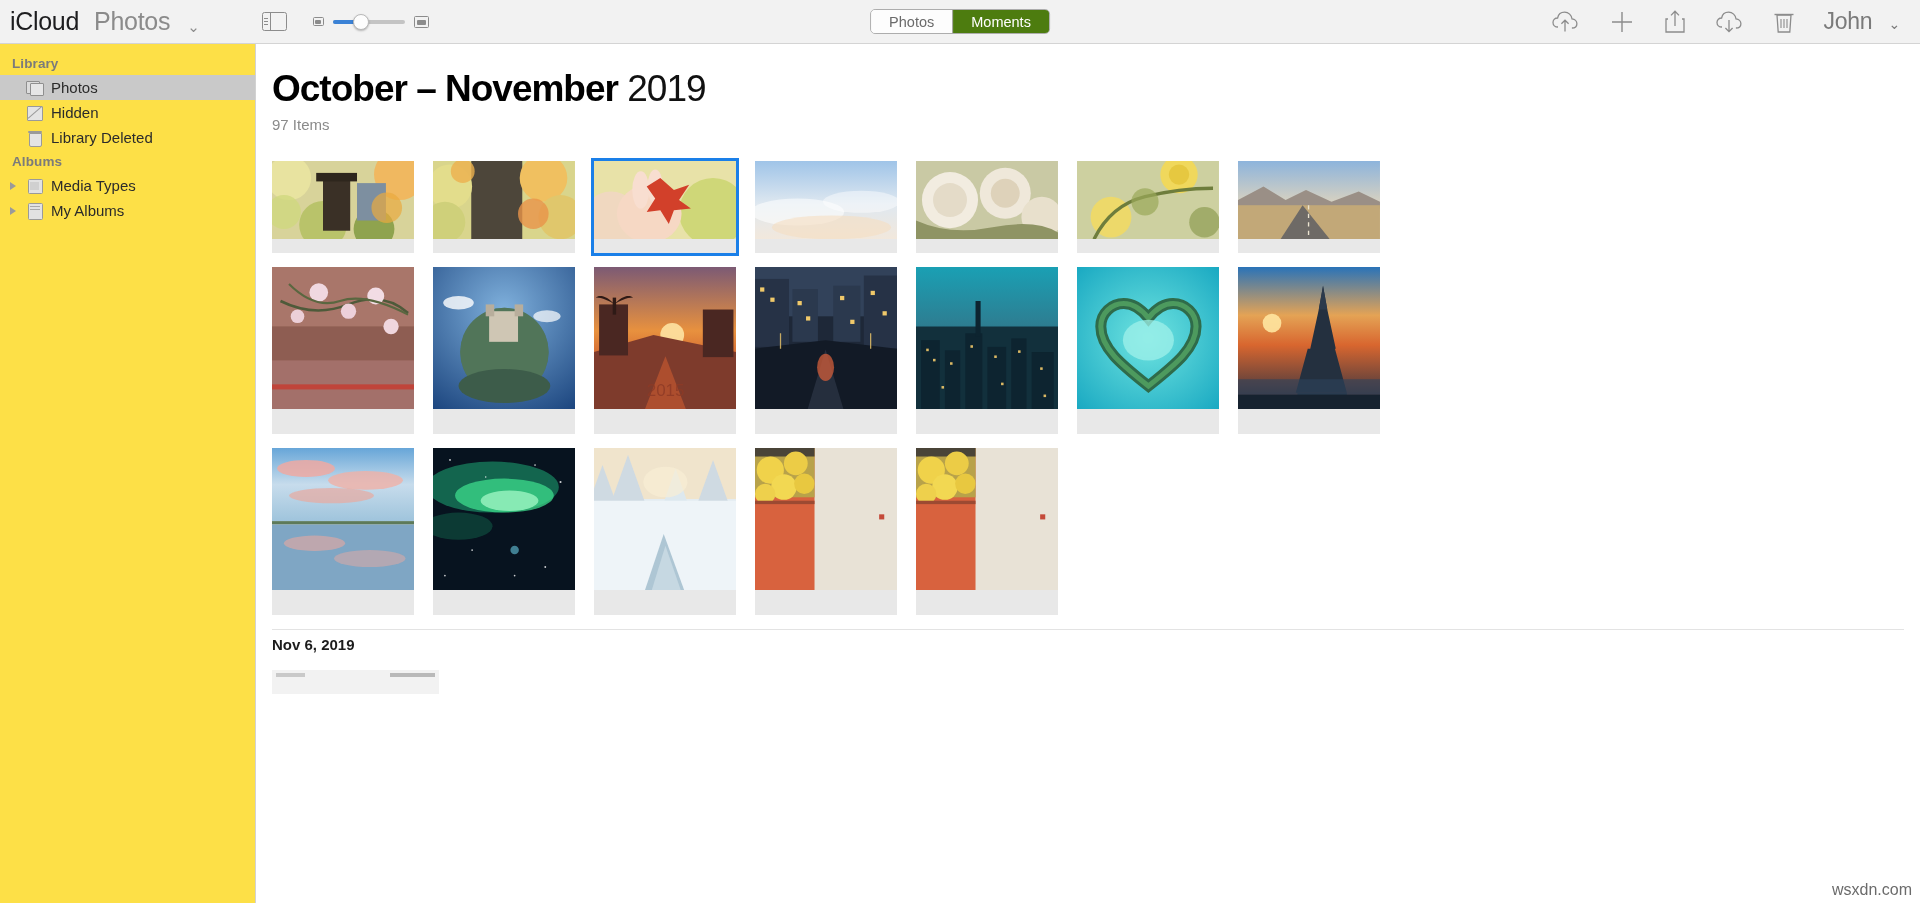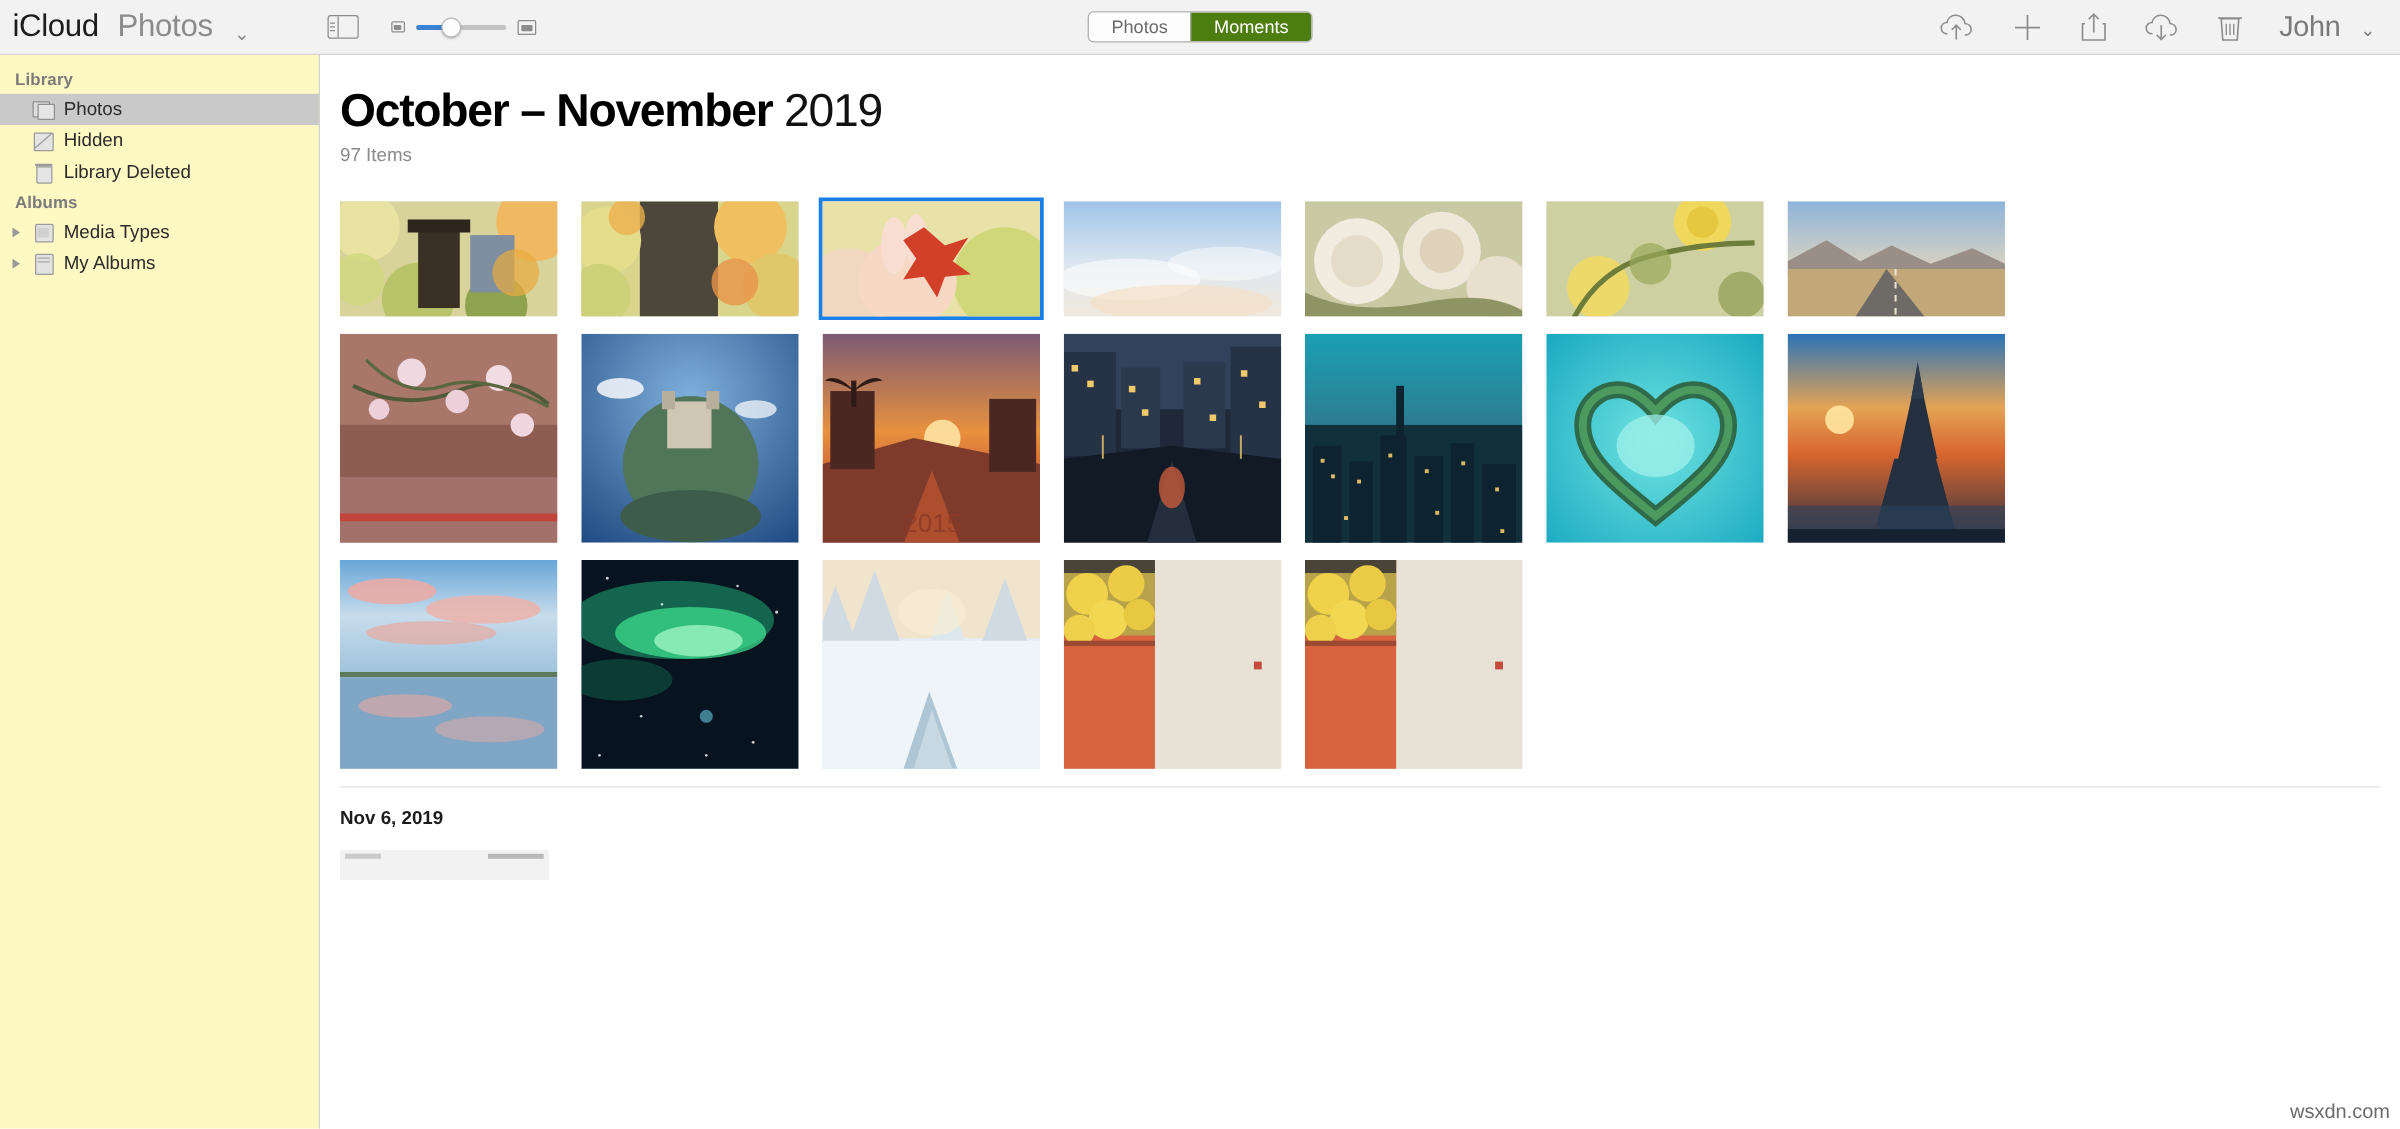--- a/index.html
+++ b/index.html
@@ -58,21 +58,21 @@
   .tool-right svg{ display:block; }
   .account{ display:flex; align-items:baseline; gap:16px; color:#7a7a7a; font-size:23px; letter-spacing:-0.2px;text-align:right;}
   .account .chev{ font-size:14px; }
 
   
   .workspace{ display:flex; height:859px; }
 
   
   .sidebar{
     width:256px; flex:0 0 256px;
-    background:#fef9c3;
+    background:#fde047;
     border-right:1px solid #d2d2d2;
     padding-top:8px; font-size:14.5px;
   }
   .side-head{
     padding:4px 0 4px 12px; color:#7b7b7b;
     font-size:13.5px; font-weight:bold; letter-spacing:0.1px;
   }
   .side-item{
     display:flex; align-items:center; gap:8px;
     height:25px; padding-left:26px; color:#2b2b2b; font-size:15px;
@@ -117,21 +117,21 @@
   }
   .moment-date{ font-size:15px; font-weight:bold; color:#1c1c1c; }
   .deselect{ font-size:15px; color:#1a7fd4; }
   .divider{ height:1px; background:#e3e3e3; margin:10px 16px 0 16px; }
 
   .grid{
     display:flex; flex-wrap:wrap; gap:19px;
     padding:14px 16px 0 16px;
   }
   .cell{
-    width:174px; height:92px;
+    width:142px; height:92px;
     position:relative; background:#e8e8e8; overflow:hidden;
   }
   .cell.tall{ height:167px; }
   .cell.sel{ outline:3px solid #1a7fe8; outline-offset:0; }
   .cell .art{ position:absolute; inset:0; }
   .clip-row{ padding:12px 16px 0 16px; display:flex; gap:19px; }
   .clip-cell{ width:167px; height:24px; background:#f2f2f2; position:relative; overflow:hidden;}
   .clip-cell .bar{ position:absolute; top:3px; left:4px; right:4px; height:4px;
                    background:linear-gradient(90deg,#c9c9c9 0 18%,transparent 18% 72%,#b9b9b9 72% 100%); }
 
@@ -587,21 +587,21 @@
             <circle cx="12" cy="54" r="12" fill="#eed04c"></circle>
             <rect x="0" y="62" width="70" height="4" fill="#9c4a32"></rect>
             <rect x="146" y="78" width="6" height="6" fill="#c44a3a"></rect>
           </svg>
         </div>
       </div>
     </div>
 
     <div class="moment">
       <div class="divider"></div>
-      <div class="moment-head" style="margin-top:10px;">
+      <div class="moment-head" style="">
         <span class="moment-date">Nov 6, 2019</span>
         <span class="deselect"></span>
       </div>
       <div class="clip-row">
         <div class="clip-cell">
           <div class="bar"></div>
         </div>
       </div>
     </div>
 

